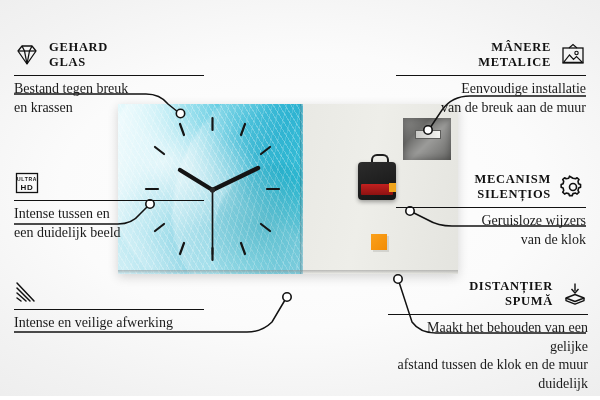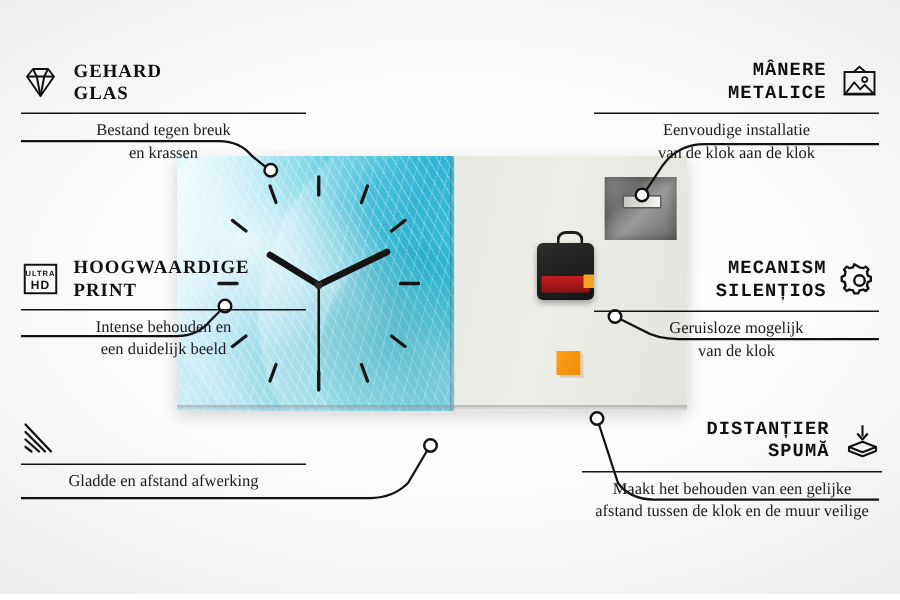--- a/index.html
+++ b/index.html
@@ -105,25 +105,25 @@
 
   
   .callout{position:absolute;width:190px;}
   .callout.left{text-align:left;}
   .callout.right{text-align:right;}
   .head{
     display:flex;align-items:center;gap:9px;
     font-size:12.5px;font-weight:bold;letter-spacing:.7px;
     color:#111;line-height:1.18;text-transform:uppercase;
   }
-  .callout.right .head{flex-direction:row-reverse;font-family:Liberation Mono, monospace;}
+  .callout.right .head{flex-direction:row-reverse;}
   .head .txt{white-space:pre-line;}
   .rule{height:1.4px;background:#121212;margin:5px 0 4px;}
   .desc{
-    font-size:11px;color:#1b1b1b;line-height:1.34;white-space:pre-line;text-align:center;
+    font-size:14px;color:#1b1b1b;line-height:1.34;white-space:pre-line;
   }
   .ico{flex:0 0 auto;width:26px;height:24px;display:block;}
 
   svg.conn{position:absolute;left:0;top:0;width:600px;height:400px;pointer-events:none;}
 </style>
 </head>
 <body>
 
 <div id="stage">
 
@@ -210,89 +210,87 @@
 en krassen</div>
   </div>
 
   <div class="callout left" style="left:14px;top:171px;">
     <div class="head">
       <svg class="ico" viewBox="0 0 26 24">
         <rect x="2.5" y="2.5" width="21" height="19" fill="none" stroke="#111" stroke-width="1.3"></rect>
         <text x="13" y="10" font-family="Liberation Sans, sans-serif" font-size="5" text-anchor="middle" fill="#111">ultra</text>
         <text x="13" y="18.5" font-family="Liberation Sans, sans-serif" font-size="8" font-weight="bold" text-anchor="middle" fill="#111">HD</text>
       </svg>
-      <span class="txt">HOOGWAARDIGE
-PRINT</span>
-    </div>
-    <div class="rule"></div>
-    <div class="desc">Intense behouden en
+    </div>
+    <div class="rule"></div>
+    <div class="desc">Intense tussen en
 een duidelijk beeld</div>
   </div>
 
   <div class="callout left" style="left:14px;top:280px;">
     <div class="head">
       <svg class="ico" viewBox="0 0 26 24">
         <g stroke="#111" stroke-width="1.5" stroke-linecap="round">
           <line x1="3" y1="3" x2="20" y2="21"></line>
           <line x1="3" y1="8" x2="16" y2="21"></line>
           <line x1="3" y1="13" x2="12" y2="21"></line>
           <line x1="3" y1="18" x2="7" y2="21"></line>
         </g>
       </svg>
     </div>
     <div class="rule"></div>
-    <div class="desc">Gladde en afstand afwerking</div>
+    <div class="desc">Intense en veilige afwerking</div>
   </div>
 
   <div class="callout right" style="left:396px;top:40px;">
     <div class="head">
       <svg class="ico" viewBox="0 0 26 24">
         <rect x="3" y="5" width="20" height="15" fill="none" stroke="#111" stroke-width="1.3"></rect>
         <path d="M9 5 L13 1.5 L17 5" fill="none" stroke="#111" stroke-width="1.2"></path>
         <circle cx="16.5" cy="10" r="1.7" fill="none" stroke="#111" stroke-width="1.1"></circle>
         <path d="M3.6 19.4 L9.5 12 L13.5 16.5 L16.5 13.5 L22.4 19.4 Z" fill="none" stroke="#111" stroke-width="1.2"></path>
       </svg>
       <span class="txt">MÂNERE
 METALICE</span>
     </div>
     <div class="rule"></div>
     <div class="desc">Eenvoudige installatie
-van de klok aan de klok</div>
+van de breuk aan de muur</div>
   </div>
 
   <div class="callout right" style="left:396px;top:172px;">
     <div class="head">
       <svg class="ico" viewBox="0 0 26 24">
         <g fill="none" stroke="#111" stroke-width="1.6">
           <path d="M13 3.2 l2.6 .55 1.5 -1.0 1.9 1.9 -1.0 1.5 .55 2.6 2.0 .8 v2.7 l-2.0 .8 -.55 2.6
                    1.0 1.5 -1.9 1.9 -1.5 -1.0 -2.6 .55 -.8 2.0 h-2.7 l-.8 -2.0 -2.6 -.55 -1.5 1.0
                    -1.9 -1.9 1.0 -1.5 -.55 -2.6 -2.0 -.8 v-2.7 l2.0 -.8 .55 -2.6 -1.0 -1.5 1.9 -1.9
                    1.5 1.0 2.6 -.55 .8 -2.0 z" stroke-linejoin="round"></path>
           <circle cx="13" cy="12" r="3.5"></circle>
         </g>
       </svg>
       <span class="txt">MECANISM
 SILENȚIOS</span>
     </div>
     <div class="rule"></div>
-    <div class="desc">Geruisloze mogelijk
+    <div class="desc">Geruisloze wijzers
 van de klok</div>
   </div>
 
   <div class="callout right" style="left:388px;top:279px;width:200px;">
     <div class="head">
       <svg class="ico" viewBox="0 0 26 24">
         <g fill="none" stroke="#111" stroke-width="1.4" stroke-linejoin="round">
           <path d="M13 1.5 V9"></path>
           <path d="M9.5 7 L13 11 L16.5 7"></path>
           <path d="M13 12.5 L22 16 L13 19.5 L4 16 Z"></path>
           <path d="M4 16 v2.6 l9 3.5 9 -3.5 V16"></path>
         </g>
       </svg>
       <span class="txt">DISTANȚIER
 SPUMĂ</span>
     </div>
     <div class="rule"></div>
     <div class="desc">Maakt het behouden van een gelijke
-afstand tussen de klok en de muur veilige</div>
+afstand tussen de klok en de muur duidelijk</div>
   </div>
 
 </div>
 
 </body></html>

